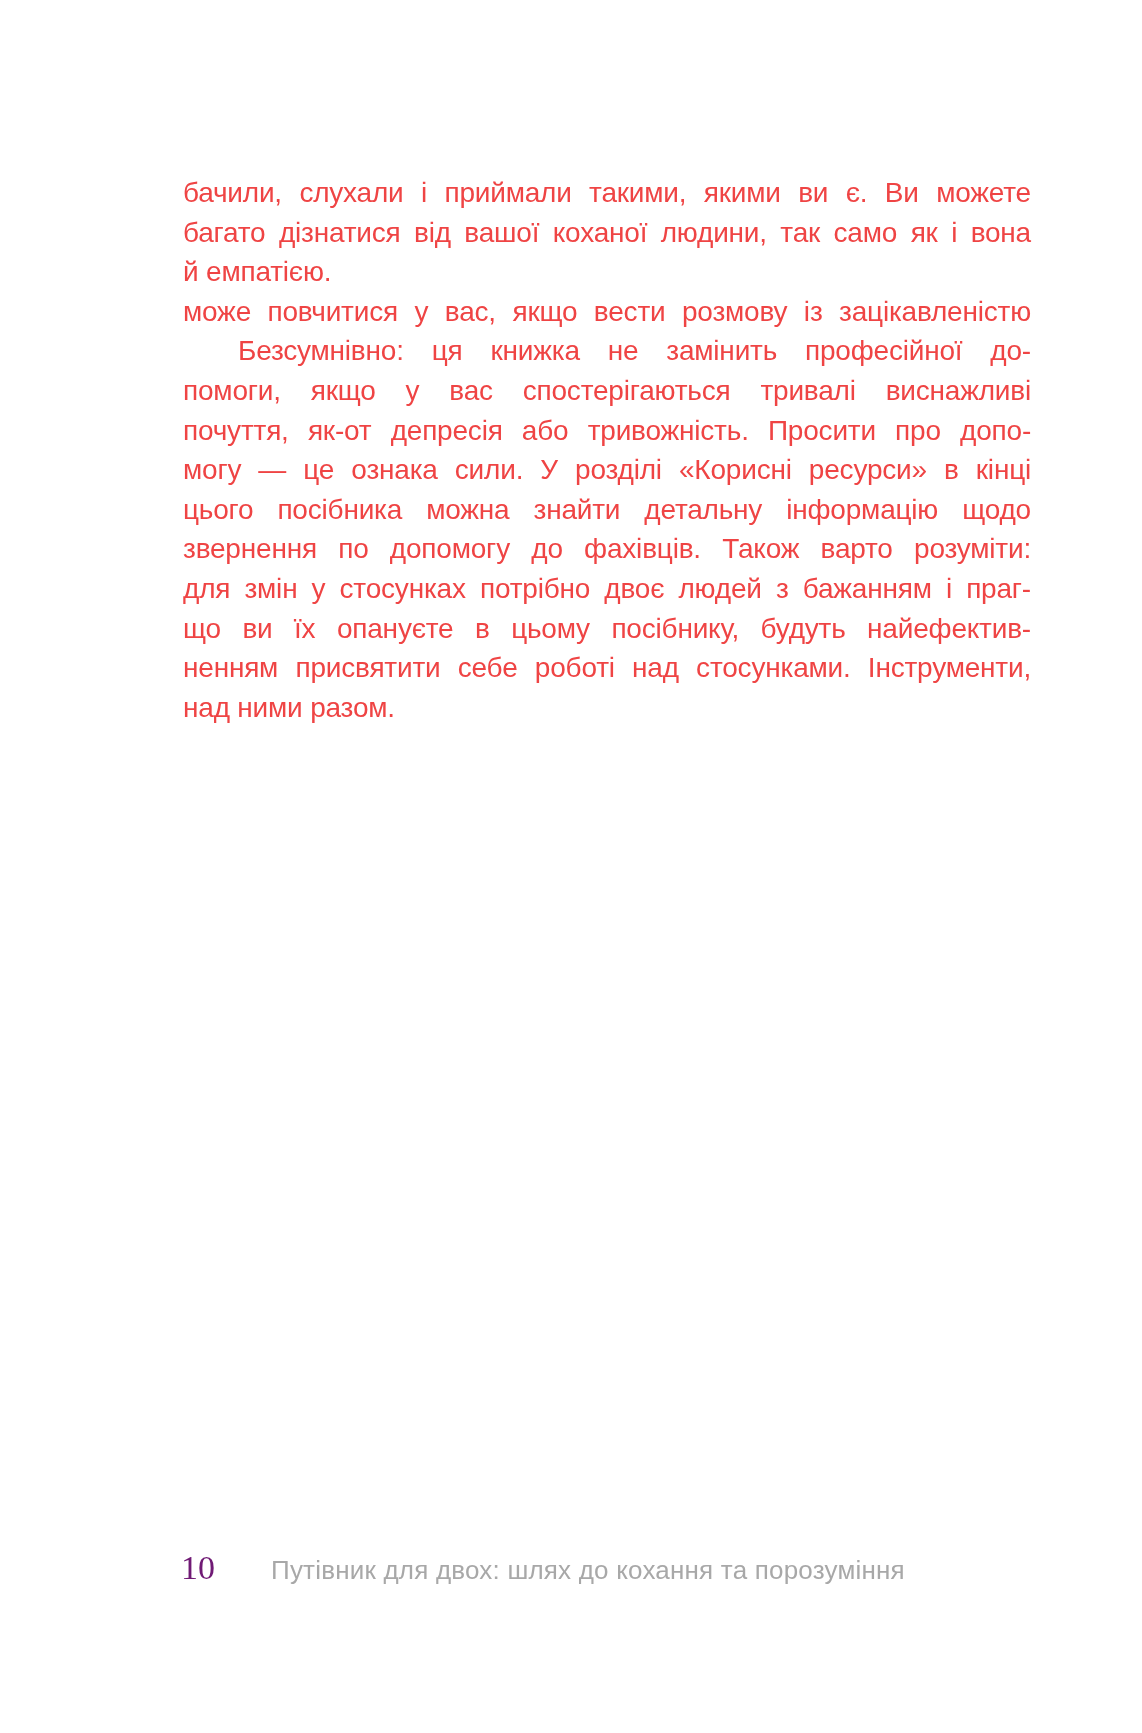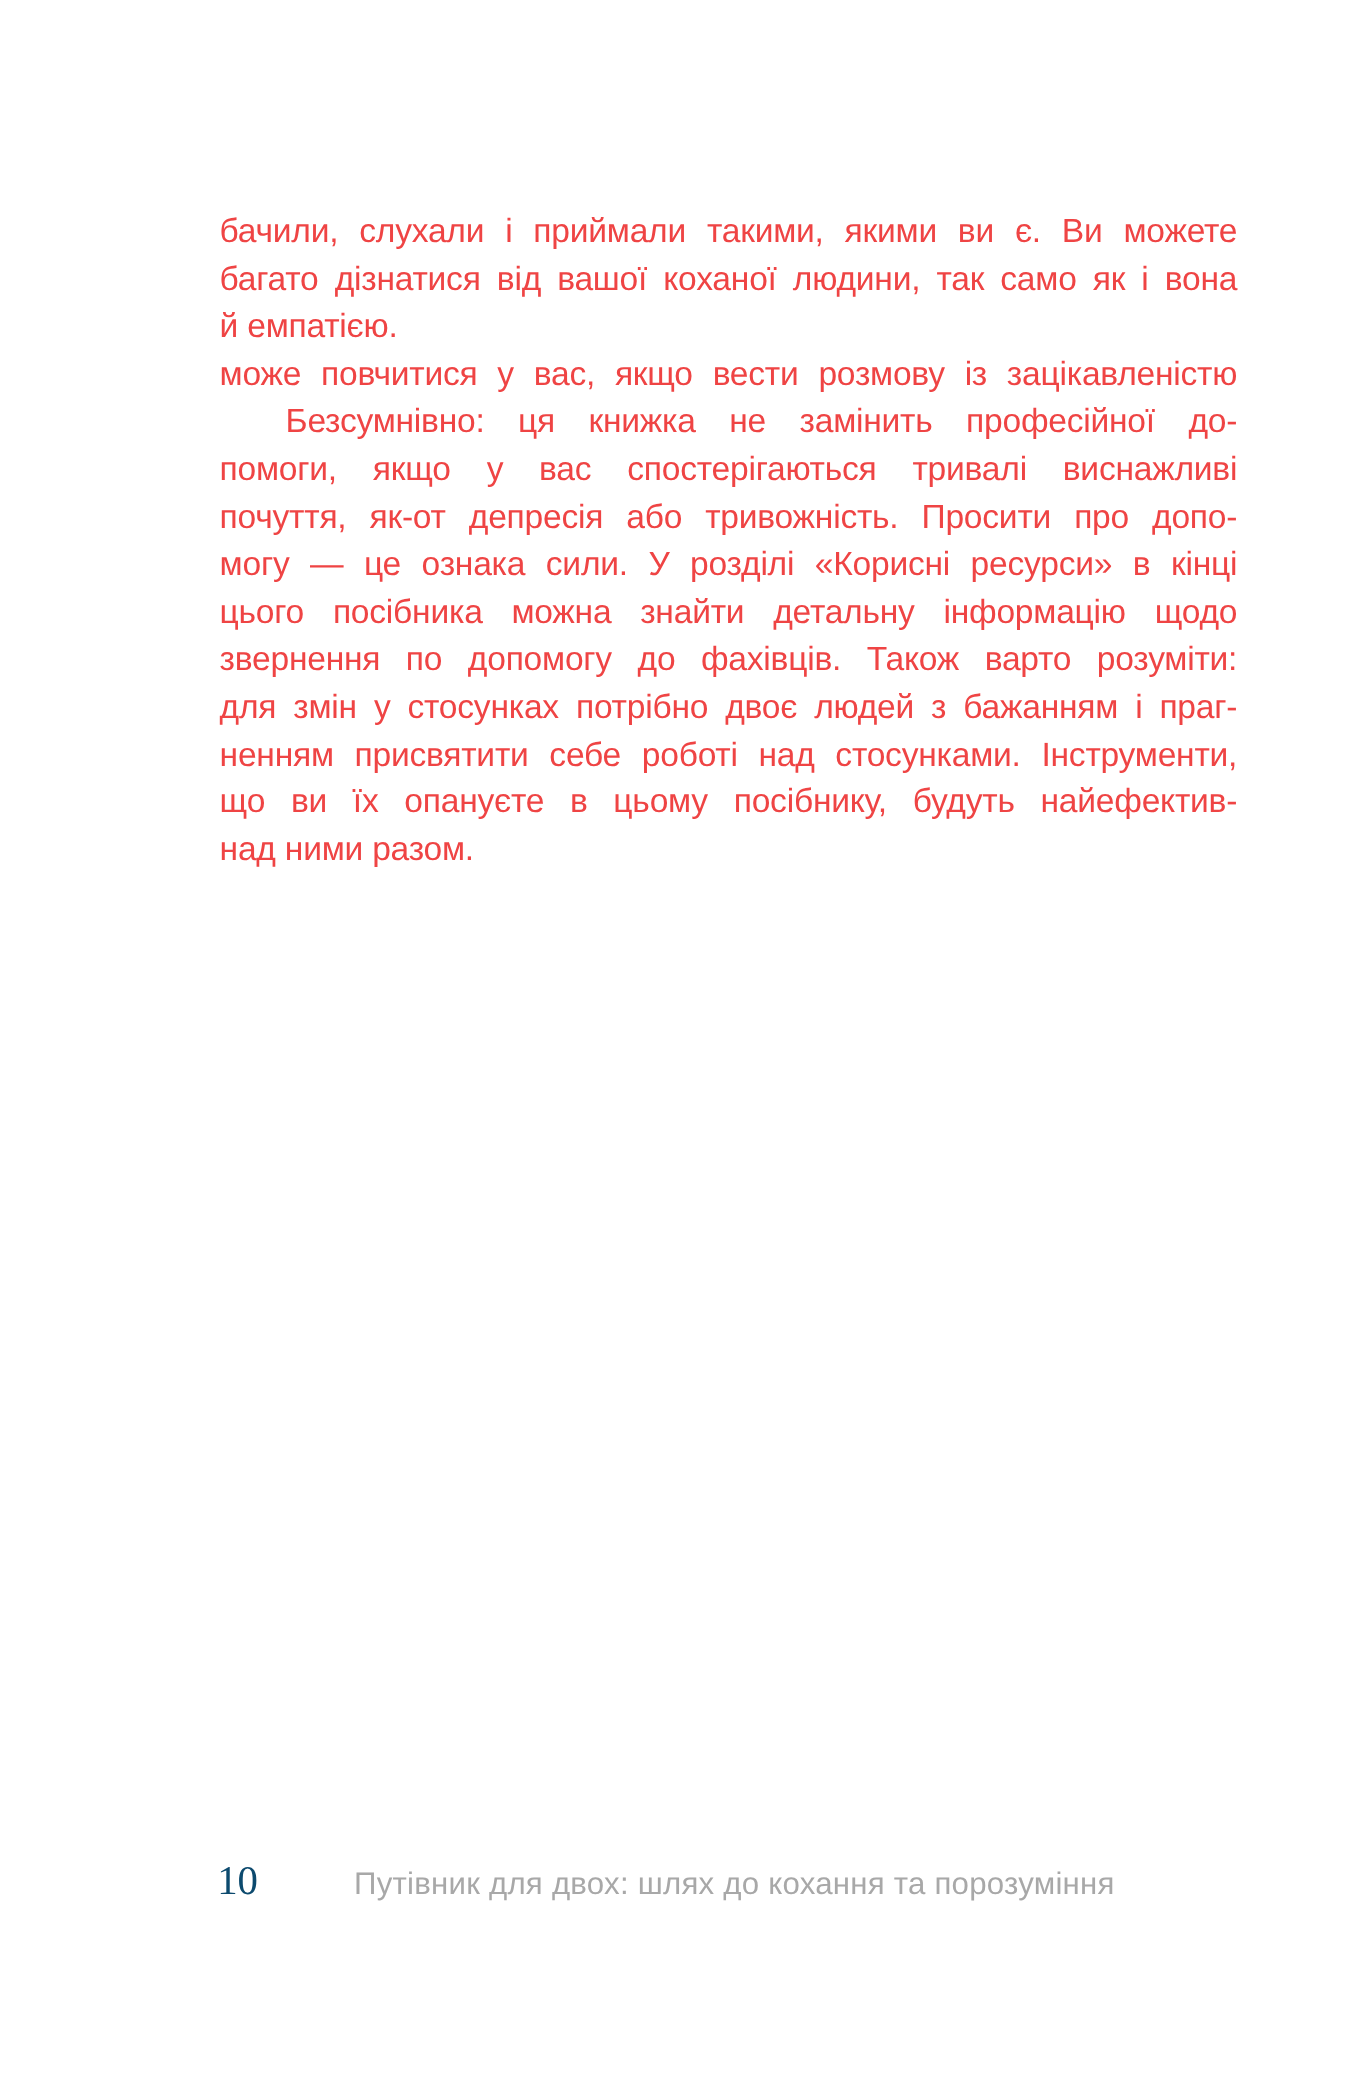--- a/index.html
+++ b/index.html
@@ -43,27 +43,27 @@
   .footer {
     position: absolute;
     left: 181px;
     top: 1549px;
     display: flex;
     align-items: baseline;
   }
   .page-num {
     font-family: "Liberation Serif", "DejaVu Serif", serif;
     font-size: 34px;
-    color: #0c4a6e;
+    color: #701a75;
   }
   .running-title {
     font-family: "Liberation Sans", "DejaVu Sans", sans-serif;
     font-size: 26px;
     color: #a8a8a8;
-    margin-left: 80px;
+    margin-left: 56px;
     letter-spacing: 0.2px;
   }
 </style>
 </head>
 <body>
 
 <main class="page">
 
   <section class="text-block">
 
@@ -71,22 +71,22 @@
       <div class="line">багато дізнатися від вашої коханої людини, так само як і вона</div>
       <div class="line last">й емпатією.</div>
       <div class="line">може повчитися у вас, якщо вести розмову із зацікавленістю</div>
       <div class="line indent">Безсумнівно: ця книжка не замінить професійної до-</div>
       <div class="line">помоги, якщо у вас спостерігаються тривалі виснажливі</div>
       <div class="line">почуття, як-от депресія або тривожність. Просити про допо-</div>
       <div class="line">могу — це ознака сили. У розділі «Корисні ресурси» в кінці</div>
       <div class="line">цього посібника можна знайти детальну інформацію щодо</div>
       <div class="line">звернення по допомогу до фахівців. Також варто розуміти:</div>
       <div class="line">для змін у стосунках потрібно двоє людей з бажанням і праг-</div>
+      <div class="line">що ви їх опануєте в цьому посібнику, будуть найефектив-</div>
       <div class="line">ненням присвятити себе роботі над стосунками. Інструменти,</div>
-      <div class="line">що ви їх опануєте в цьому посібнику, будуть найефектив-</div>
       <div class="line last">над ними разом.</div>
     </section>
 
   <footer class="footer">
     <span class="page-num">10</span>
     <span class="running-title">Путівник для двох: шлях до кохання та порозуміння</span>
   </footer>
 
 </main>
 

